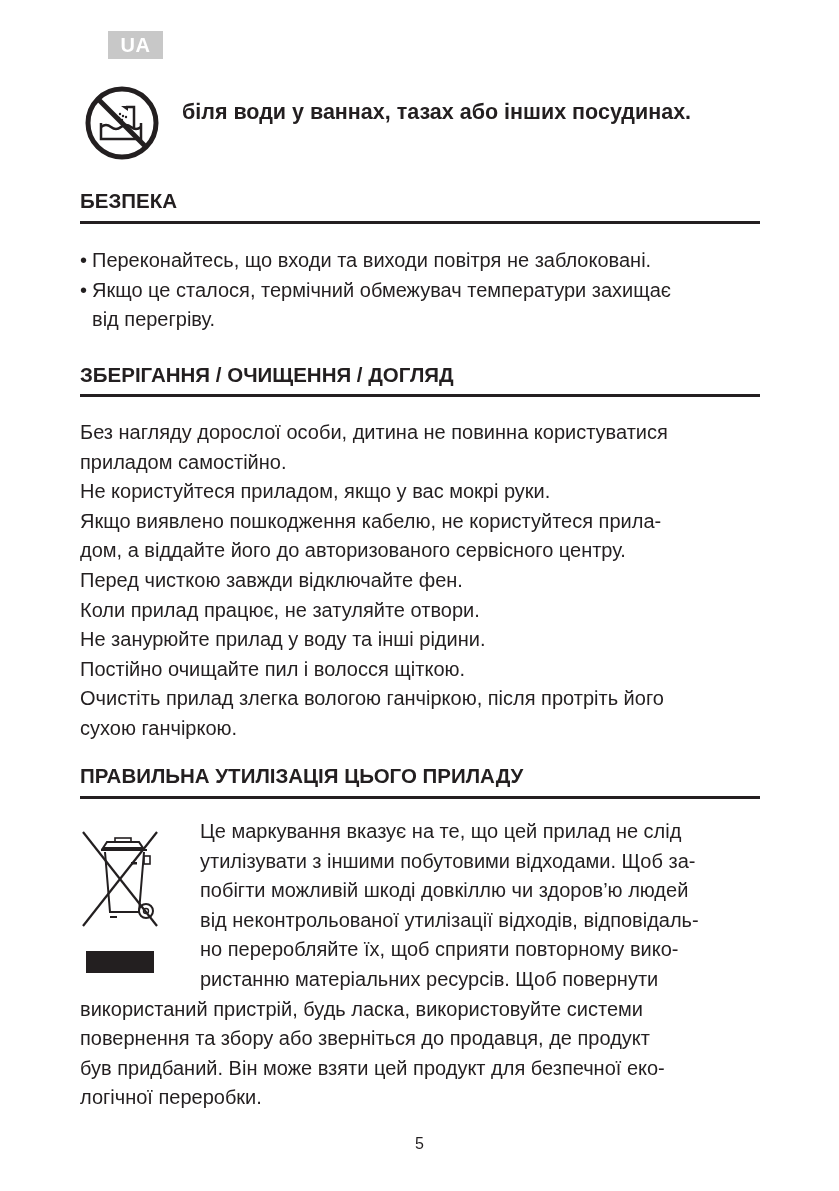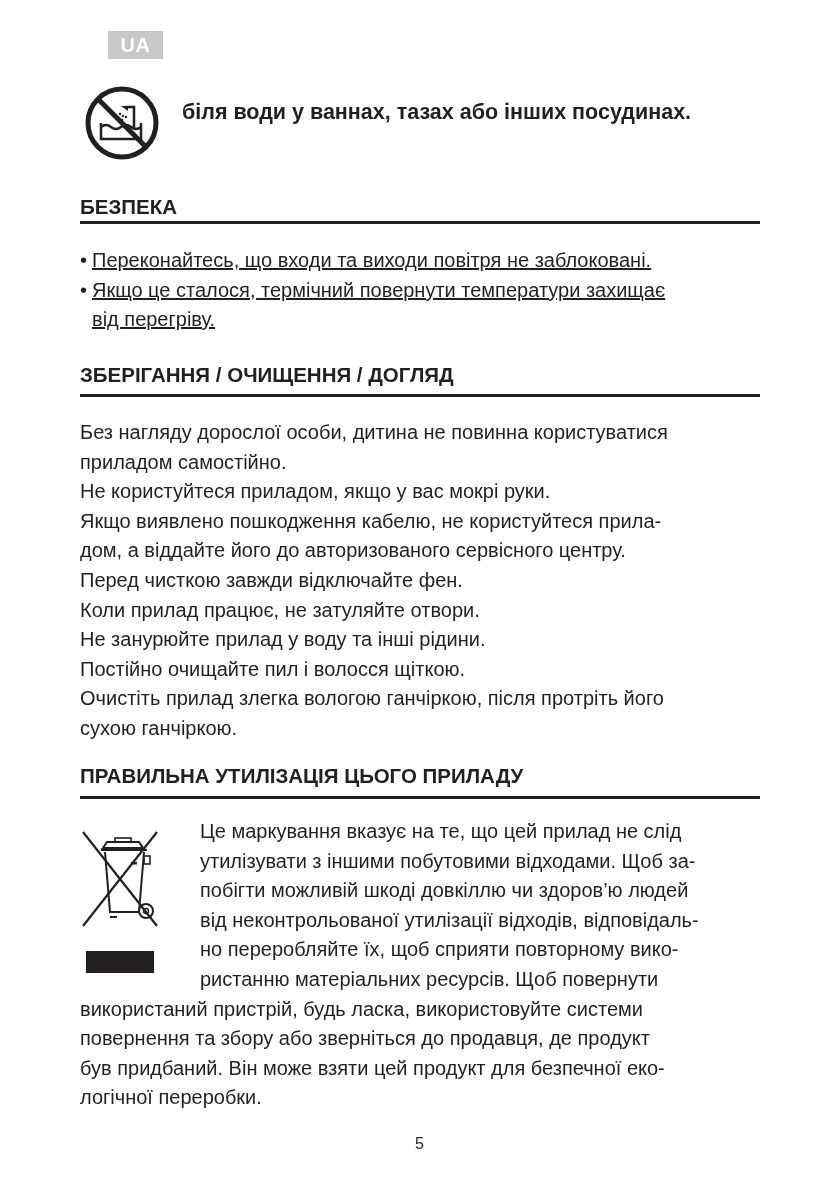--- a/index.html
+++ b/index.html
@@ -51,25 +51,25 @@
       <circle cx="35" cy="33" r="1.2" fill="#231f20"></circle>
       <circle cx="38" cy="35" r="1.2" fill="#231f20"></circle>
 
       <line x1="14" y1="14" x2="62" y2="62" stroke="#231f20" stroke-width="5"></line>
     </svg>
     <div class="warning-text">
       <div>біля води у ваннах, тазах або інших посудинах.</div>
     </div>
   </div>
 
-  <div class="section-title" style="top:194px;">БЕЗПЕКА</div>
+  <div class="section-title" style="top:188px;">БЕЗПЕКА</div>
   <div class="rule" style="top:221px;"></div>
-  <div class="body-text" style="top:246px;text-decoration:underline;">
+  <div class="body-text" style="top:246px;">
     <span class="bullet-line"><span class="dot">•</span><span>Переконайтесь, що входи та виходи повітря не заблоковані.</span></span>
-    <span class="bullet-line"><span class="dot">•</span><span>Якщо це сталося, термічний повернути температури захищає</span></span>
+    <span class="bullet-line"><span class="dot">•</span><span>Якщо це сталося, термічний обмежувач температури захищає</span></span>
     <span class="bullet-line indent">від перегріву.</span>
   </div>
 
   <div class="section-title" style="top:362px;">ЗБЕРІГАННЯ / ОЧИЩЕННЯ / ДОГЛЯД</div>
   <div class="rule" style="top:394px;"></div>
   <div class="body-text" style="top:418px;">
     <div>Без нагляду дорослої особи, дитина не повинна користуватися</div>
     <div>приладом самостійно.</div>
     <div>Не користуйтеся приладом, якщо у вас мокрі руки.</div>
     <div>Якщо виявлено пошкодження кабелю, не користуйтеся прила-</div>

